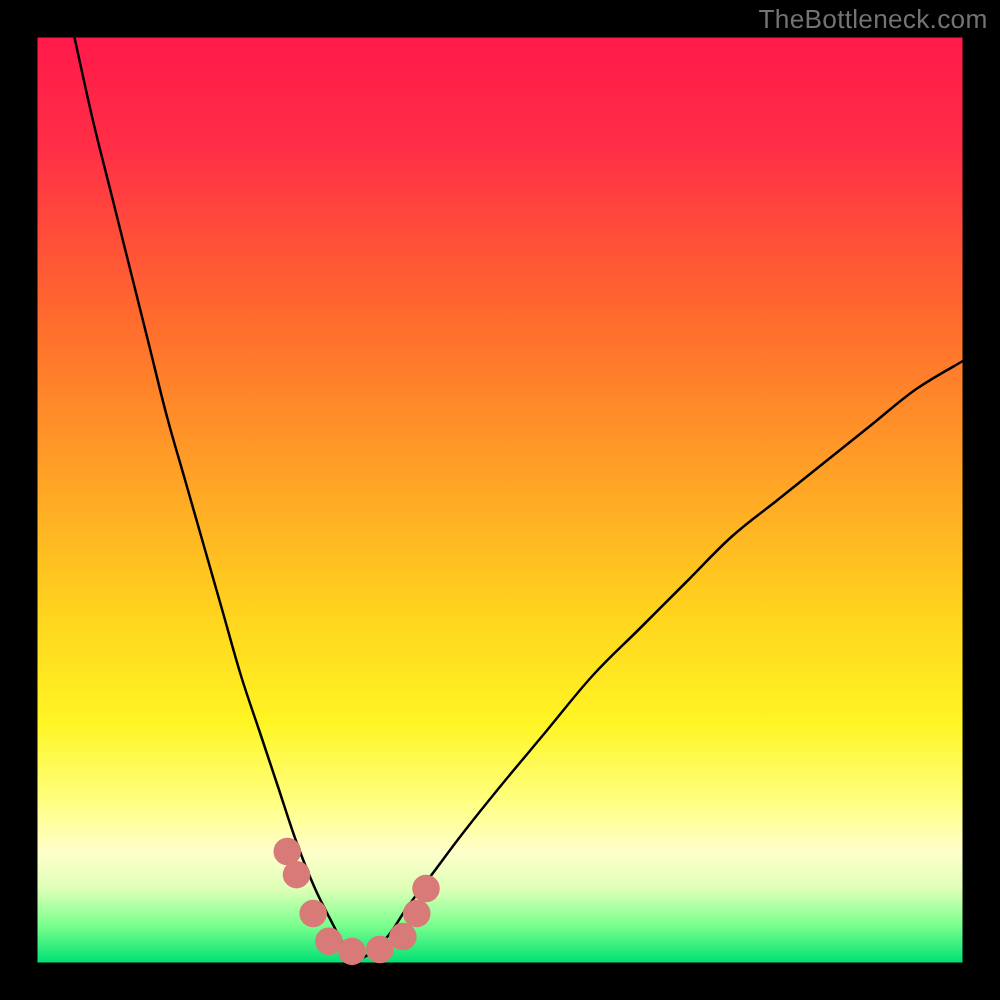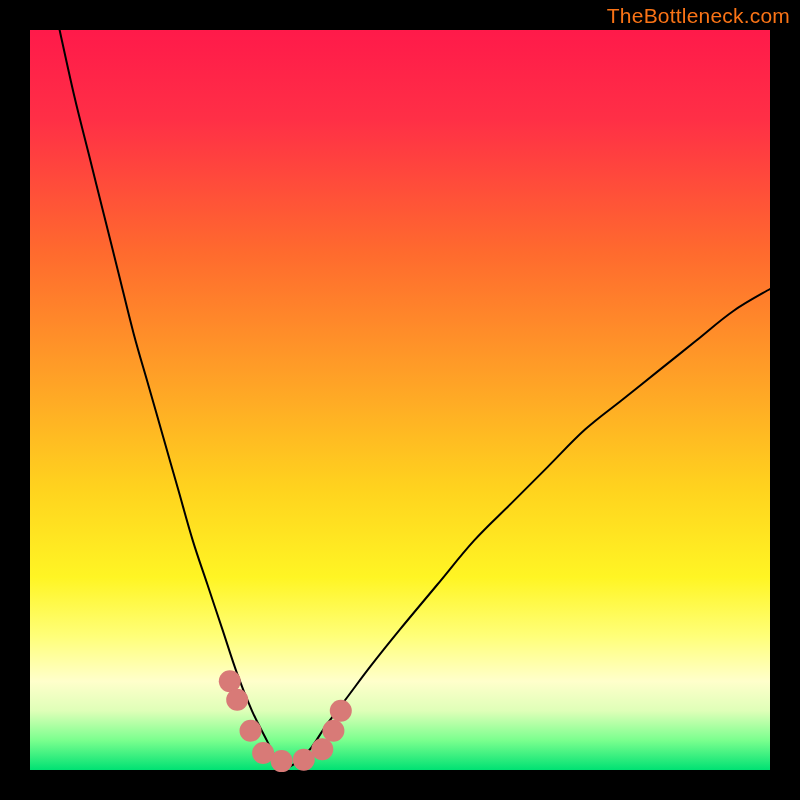--- a/index.html
+++ b/index.html
@@ -14,21 +14,21 @@
   .frame {
     position: relative;
     width: 800px;
     height: 800px;
     background: #000;
   }
   .attribution {
     position: absolute;
     top: 4px;
     right: 10px;
-    color: #f97316;
+    color: #737373;
     font-size: 21px;
     font-weight: 400;
     letter-spacing: 0.2px;
     z-index: 10;
   }
   svg {
     position: absolute;
     top: 0;
     left: 0;
   }

